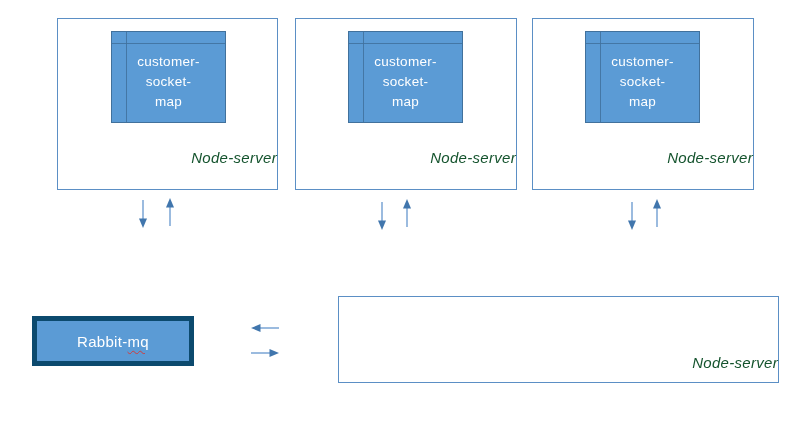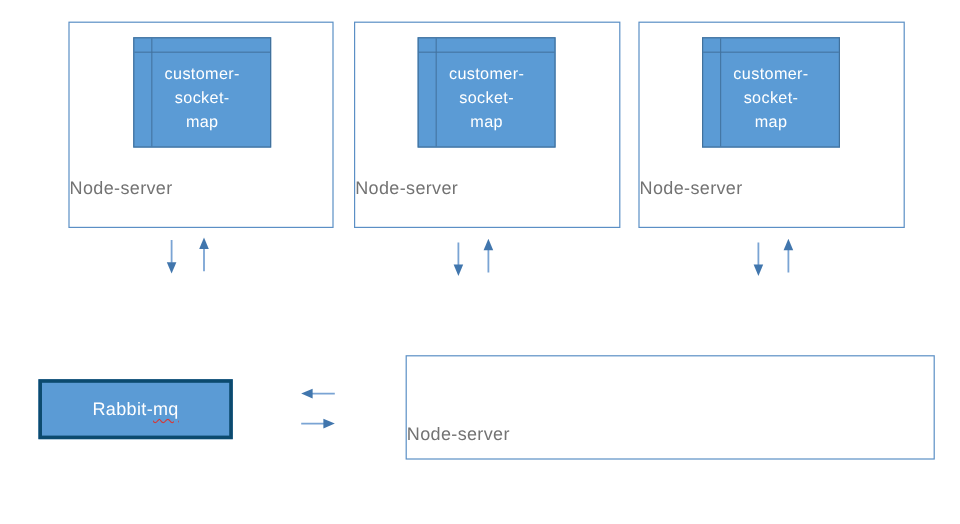--- a/index.html
+++ b/index.html
@@ -29,26 +29,26 @@
     position:absolute;left:0;right:0;top:10px;bottom:0;
     display:flex;flex-direction:column;align-items:center;justify-content:center;
     color:#ffffff;font-size:13.5px;line-height:20px;letter-spacing:.3px;
   }
   .map-text-single{
     position:absolute;left:0;right:0;top:8px;bottom:0;
     display:flex;align-items:center;justify-content:center;
     color:#ffffff;font-size:15px;letter-spacing:.3px;
   }
   .server-label{
-    position:absolute;left:0;right:0;text-align:left;
-    color:#737373;font-size:15px;letter-spacing:.3px;
+    position:absolute;left:0;right:0;text-align:right;
+    color:#14532d;font-size:15px;letter-spacing:.3px;font-style:italic;
   }
   .queue-box{
     position:absolute;
-    background:#5b9bd5;border:3px solid #0c4a6e;box-sizing:border-box;
+    background:#5b9bd5;border:5px solid #0c4a6e;box-sizing:border-box;
     display:flex;align-items:center;justify-content:center;
     color:#ffffff;font-size:15px;letter-spacing:.3px;text-align:right;
   }
   .squiggle{
     text-decoration-line:underline;
     text-decoration-style:wavy;
     text-decoration-color:#d23b3b;
     text-decoration-thickness:1px;
     text-underline-offset:3px;
   }

